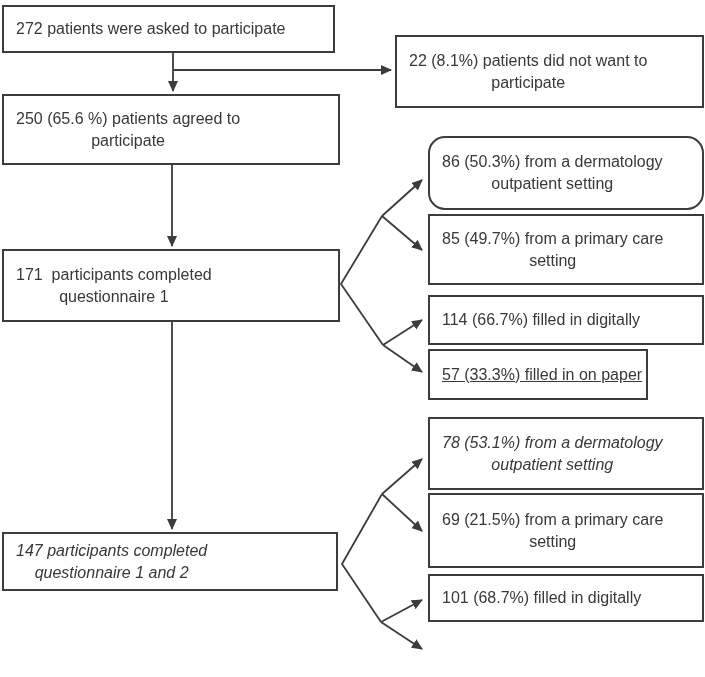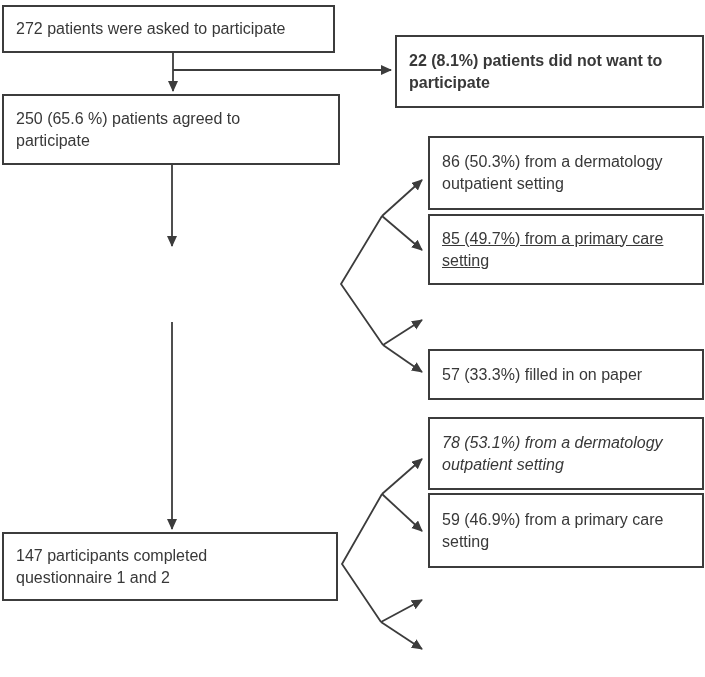--- a/index.html
+++ b/index.html
@@ -25,38 +25,39 @@
     pointer-events:none;
   }
   .box{
     position:absolute;
     box-sizing:border-box;
     border:2px solid var(--border);
     background:var(--background);
     display:flex;
     align-items:center;
     padding:2px 1px 2px 12px;
+    text-align:center;
   }
   .box-text{
     font-size:16px;
     line-height:22px;
     white-space:pre-wrap;
     color:var(--text);
   }
   
   #b-asked      {left:2px;   top:5px;   width:333px; height:48px;}
   #b-agreed     {left:2px;   top:94px;  width:338px; height:71px;}
   #b-q1         {left:2px;   top:249px; width:338px; height:73px;}
-  #b-q12        {left:2px;   top:532px; width:336px; height:69px;}
+  #b-q12        {left:2px;   top:532px; width:336px; height:59px;font-style:italic;}
   
-  #b-declined   {left:395px; top:35px;  width:309px; height:73px;font-weight:bold;}
-  #b-q1-derm    {left:428px; top:136px; width:276px; height:74px;}
-  #b-q1-primary {left:428px; top:214px; width:276px; height:71px;text-decoration:underline;}
+  #b-declined   {left:395px; top:35px;  width:309px; height:73px;}
+  #b-q1-derm    {left:428px; top:136px; width:276px; height:74px;border-radius:17px;}
+  #b-q1-primary {left:428px; top:214px; width:276px; height:71px;}
   #b-q1-digital {left:428px; top:295px; width:276px; height:50px;}
-  #b-q1-paper   {left:428px; top:349px; width:276px; height:51px;}
+  #b-q1-paper   {left:428px; top:349px; width:220px; height:51px;text-decoration:underline;}
   #b-q12-derm   {left:428px; top:417px; width:276px; height:73px;font-style:italic;}
   #b-q12-primary{left:428px; top:493px; width:276px; height:75px;}
   #b-q12-digital{left:428px; top:574px; width:276px; height:48px;}
   #b-q12-paper  {left:428px; top:627px; width:276px; height:46px;}
 
   #connectors line, #connectors polyline{
     stroke:var(--connector);
     stroke-width:1.8;
     fill:none;
   }
@@ -101,46 +102,56 @@
   <div class="box" id="b-declined">
     <span class="box-text">22 (8.1%) patients did not want to
 participate</span>
   </div>
 
   <div class="box" id="b-agreed">
     <span class="box-text">250 (65.6 %) patients agreed to
 participate</span>
   </div>
 
+  <div class="box" id="b-q1">
+    <span class="box-text">171  participants completed
+questionnaire 1</span>
+  </div>
 
   <div class="box" id="b-q1-derm">
     <span class="box-text">86 (50.3%) from a dermatology
 outpatient setting</span>
   </div>
 
   <div class="box" id="b-q1-primary">
     <span class="box-text">85 (49.7%) from a primary care
 setting</span>
   </div>
 
+  <div class="box" id="b-q1-digital">
+    <span class="box-text">114 (66.7%) filled in digitally</span>
+  </div>
 
   <div class="box" id="b-q1-paper">
     <span class="box-text">57 (33.3%) filled in on paper</span>
   </div>
 
   <div class="box" id="b-q12">
     <span class="box-text">147 participants completed
 questionnaire 1 and 2</span>
   </div>
 
   <div class="box" id="b-q12-derm">
     <span class="box-text">78 (53.1%) from a dermatology
 outpatient setting</span>
   </div>
 
   <div class="box" id="b-q12-primary">
-    <span class="box-text">59 (46.9%) from a primary care
+    <span class="box-text">69 (21.5%) from a primary care
 setting</span>
   </div>
 
+  <div class="box" id="b-q12-digital">
+    <span class="box-text">101 (68.7%) filled in digitally</span>
+  </div>
 
 
 </div>
 
 </body></html>

